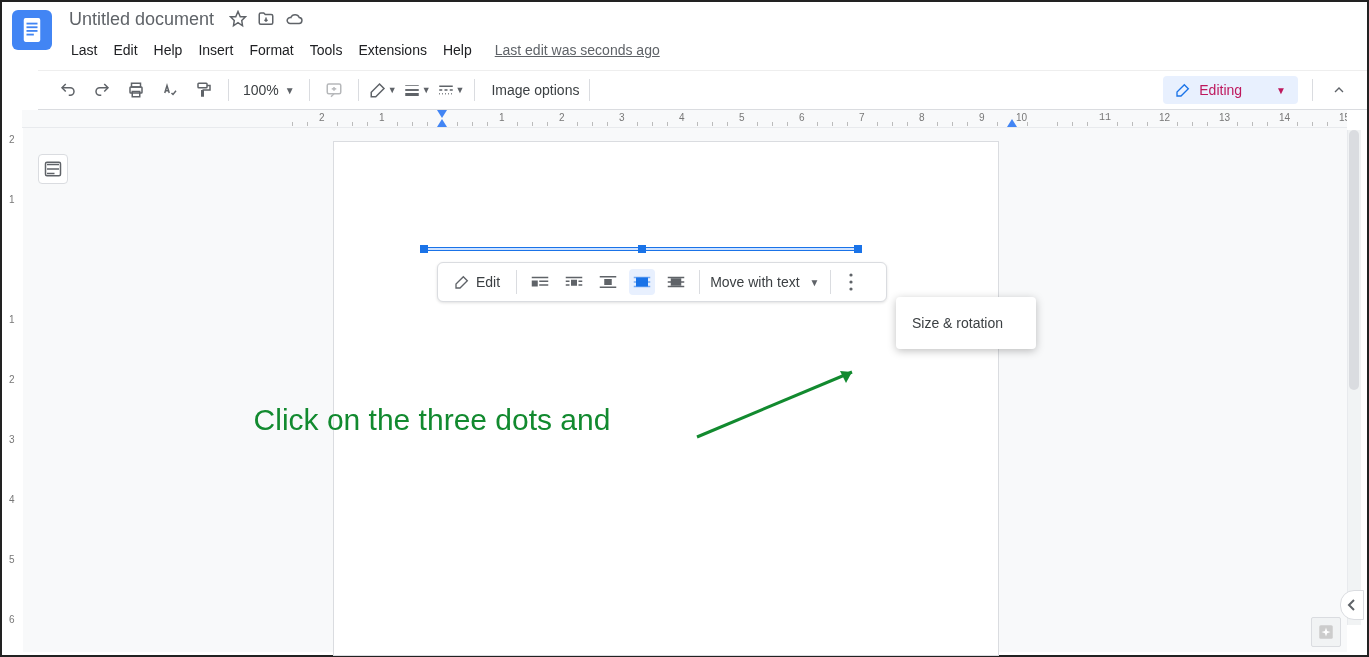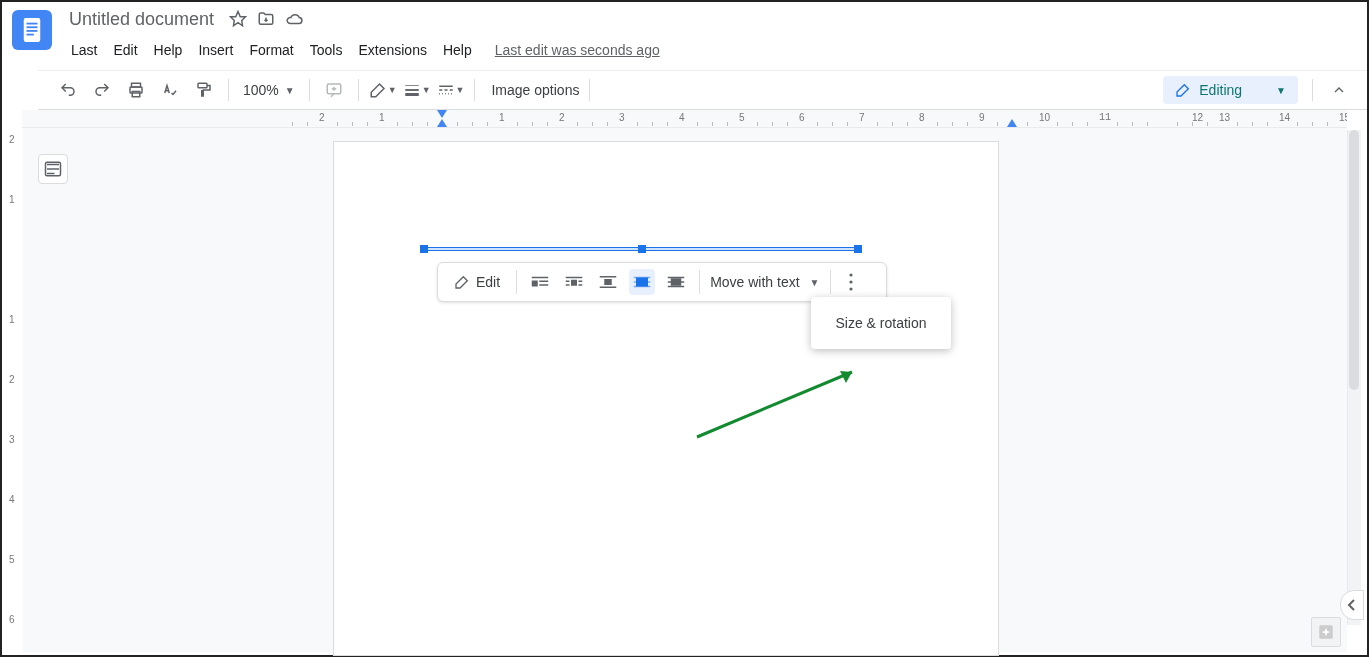--- a/index.html
+++ b/index.html
@@ -31,21 +31,21 @@
 .tb-btn { width: 28px; height: 28px; display: flex; align-items: center; justify-content: center; color: #5f6368; border-radius: 4px; cursor: pointer; }
 .tb-btn.dim { opacity: .45; cursor: default; }
 .tb-btn svg { width: 18px; height: 18px; }
 .tb-text { font-size: 14px; color: #3c4043; padding: 0 4px; cursor: pointer; display: flex; align-items: center; gap: 6px; }
 .tb-text .caret { font-size: 10px; color: #5f6368; }
 .tb-label { font-size: 14px; color: #3c4043; padding-left: 6px; cursor: pointer; }
 .tb-pair { display:flex; align-items:center; cursor:pointer; color:#5f6368; }
 .tb-pair .caret{font-size:9px;margin-left:1px;}
 
 .toolbar-right { margin-left: auto; display: flex; align-items: center; gap: 10px; }
-.mode-pill { display: flex; align-items: center; gap: 8px; background: #e8f0fe; color: #0f766e; font-size: 14px; padding: 6px 12px; border-radius: 4px; cursor: pointer; }
+.mode-pill { display: flex; align-items: center; gap: 8px; background: #e8f0fe; color: #be185d; font-size: 14px; padding: 6px 12px; border-radius: 4px; cursor: pointer; }
 .mode-pill .caret { margin-left: 26px; font-size: 10px; }
 .chevup { width: 24px; height: 24px; color: #5f6368; cursor: pointer; display:flex;align-items:center;justify-content:center; }
 
 
 .ruler-h { position: absolute; left: 20px; right: 20px; top: 108px; height: 18px; background: #f8f9fa; border-bottom: 1px solid #e8eaed; overflow: hidden; }
 .ruler-h-inner { position: absolute; left: 310px; top: 0; height: 18px; display: flex; align-items: center; }
 .ruler-v { position: absolute; left: 3px; top: 126px; bottom: 3px; width: 18px; background: #fff; }
 .ruler-h .num { position: absolute; top: 2px; font-size: 10px; color: #777; }
 .ruler-h .tick { position:absolute; top:12px; width:1px; height:4px; background:#bbb;}
 .ruler-h .indent { position:absolute; top:0; width:0;height:0; border-left:5px solid transparent; border-right:5px solid transparent; border-top:8px solid #4285f4;}
@@ -66,21 +66,21 @@
 .img-toolbar { position: absolute; left: 435px; top: 260px; width: 450px; height: 40px; background: #fff; border: 1px solid #dadce0; border-radius: 6px; box-shadow: 0 1px 3px rgba(0,0,0,.12); display: flex; align-items: center; padding: 0 10px; gap: 8px; }
 .img-toolbar .sep { width:1px;height:24px;background:#dadce0; margin:0 2px;}
 .edit-btn { display:flex;align-items:center;gap:6px;font-size:14px;color:#3c4043;cursor:pointer;padding:4px 6px;}
 .wrap-btn { width:26px;height:26px;display:flex;align-items:center;justify-content:center;border-radius:4px;cursor:pointer;}
 .wrap-btn.active{ background:#e8f0fe; }
 .wrap-btn svg{width:18px;height:14px;}
 .move-sel{font-size:14px;color:#3c4043;cursor:pointer;display:flex;align-items:center;gap:10px;}
 .dots-btn{width:20px;cursor:pointer;color:#5f6368;display:flex;align-items:center;justify-content:center;}
 
 
-.img-menu { position: absolute; left: 809px; top: 295px; width: 140px; background: #fff; border-radius: 4px; box-shadow: 0 2px 8px rgba(0,0,0,.25); padding: 6px 0; text-align: center; }
+.img-menu { position: absolute; left: 894px; top: 295px; width: 140px; background: #fff; border-radius: 4px; box-shadow: 0 2px 8px rgba(0,0,0,.25); padding: 6px 0; }
 .img-menu .item { font-size: 14px; color: #3c4043; padding: 12px 16px; cursor: pointer; }
 .img-menu .item.hover { background: #f1f3f4; }
 
 
 .annot { position: absolute; left: 150px; top: 395px; width: 560px; font-family: "Comic Sans MS", "Segoe Script", cursive; font-size: 30px; color: #128a2f; line-height: 1.5; text-align:center;}
 .arrow { position: absolute; left: 690px; top: 360px; width: 175px; height: 80px; pointer-events:none;}
 
 
 .vscroll { position:absolute; right:6px; top:128px; width:14px; bottom:30px; background:#f1f3f4; border-left:1px solid #e8eaed; }
 .vthumb{ position:absolute; right:2px; top:0; width:10px; height:260px; background:#dadce0; border-radius:5px;}
@@ -229,23 +229,23 @@
         <span class="num" style="left: 47px;">1</span>
         <span class="num" style="left: 167px;">1</span>
         <span class="num" style="left: 227px;">2</span>
         <span class="num" style="left: 287px;">3</span>
         <span class="num" style="left: 347px;">4</span>
         <span class="num" style="left: 407px;">5</span>
         <span class="num" style="left: 467px;">6</span>
         <span class="num" style="left: 527px;">7</span>
         <span class="num" style="left: 587px;">8</span>
         <span class="num" style="left: 647px;">9</span>
-        <span class="num" style="left: 707px;">10</span>
+        <span class="num" style="left: 684px;">10</span>
         <span class="num" style="left: 767px; font-family: Liberation Mono, monospace;">11</span>
-        <span class="num" style="left: 860px;">12</span>
+        <span class="num" style="left: 827px;">12</span>
         <span class="num" style="left: 887px;">13</span>
         <span class="num" style="left: 947px;">14</span>
         <span class="num" style="left: 1007px;">15</span>
         <div class="tick" style="left: -40px;"></div>
         <div class="tick" style="left: -25px;"></div>
         <div class="tick" style="left: 5px;"></div>
         <div class="tick" style="left: 20px;"></div>
         <div class="tick" style="left: 35px;"></div>
         <div class="tick" style="left: 65px;"></div>
         <div class="tick" style="left: 80px;"></div>
@@ -388,20 +388,21 @@
           <circle cx="2" cy="16" r="1.6" fill="#5f6368"></circle>
         </svg>
     </div>
   </div>
 
   <div class="img-menu">
     <div class="item">Size &amp; rotation</div>
   </div>
 
   <div class="annot">
+    <div>Click on the three dots and</div>
   </div>
   <svg class="arrow" viewBox="0 0 175 80">
     <line x1="5" y1="75" x2="160" y2="10" stroke="#128a2f" stroke-width="3"></line>
     <polygon points="160,10 148,9 154,21" fill="#128a2f"></polygon>
   </svg>
 
   <div class="vscroll">
       <div class="vthumb"></div>
     </div>
   <div class="side-tab">

